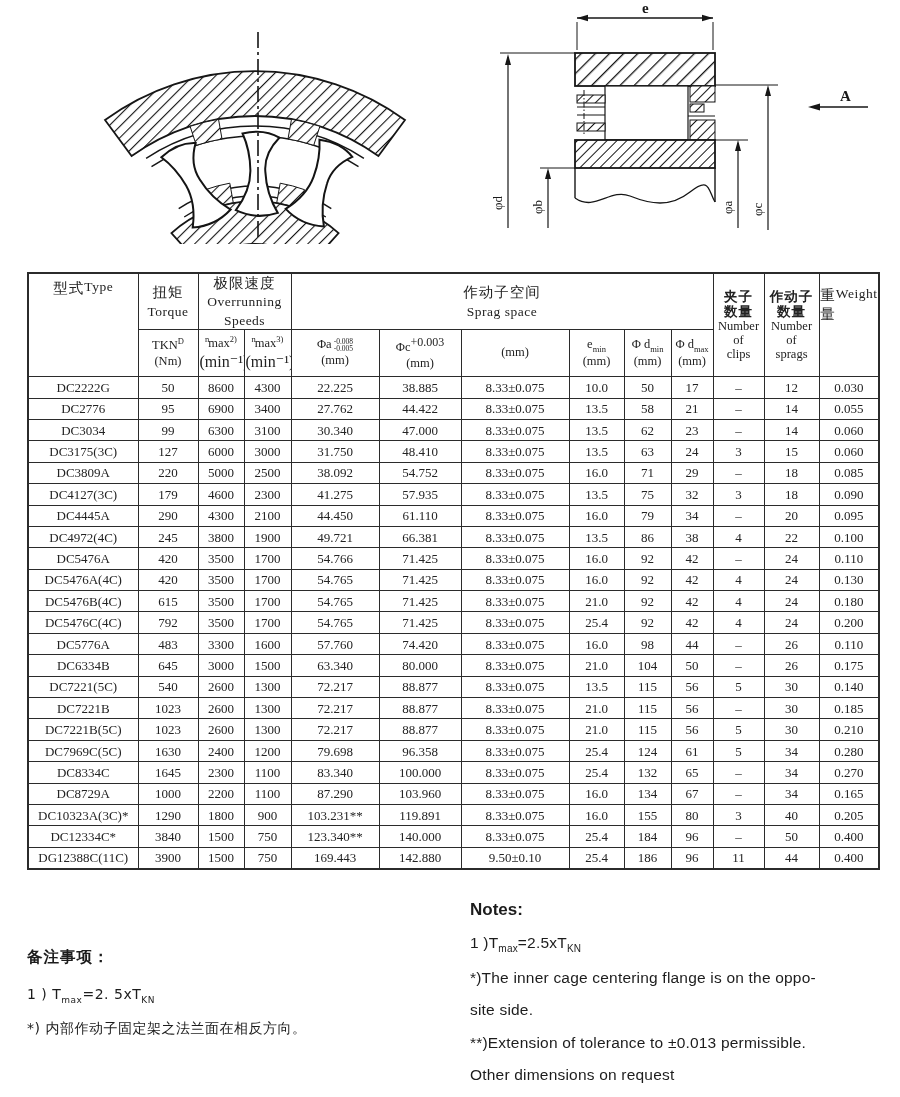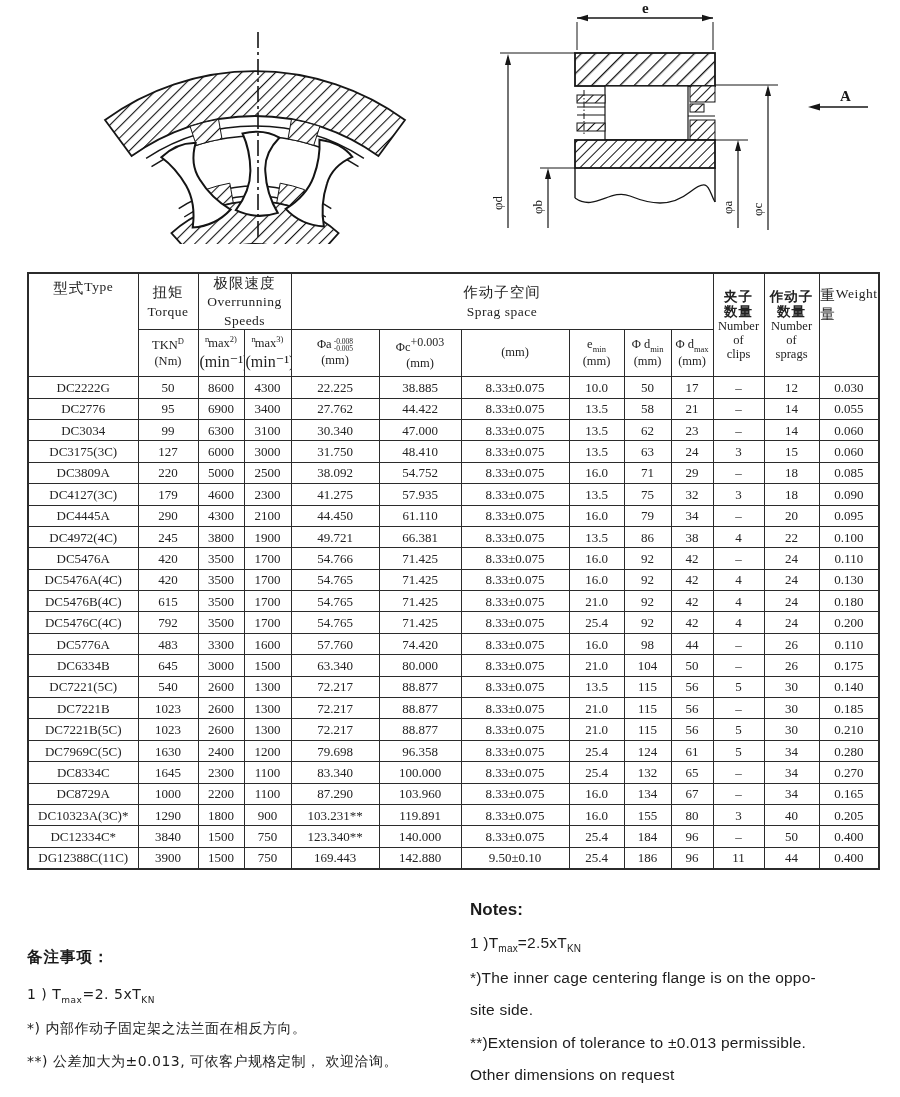--- a/index.html
+++ b/index.html
@@ -605,21 +605,20 @@
           <td>0.400</td>
         </tr>
       </tbody>
 </table>
 </div>
 
 <div class="abs notes-cn">
   <div class="nt">备注事项：</div>
   <div class="nl"><span>1 ) T</span><sub>max</sub><span>=2. 5xT</span><sub>KN</sub></div>
   <div class="nl">*) 内部作动子固定架之法兰面在相反方向。</div>
-  <div class="nl">**) 公差加大为±0.013, 可依客户规格定制， 欢迎洽询。</div>
 </div>
 
 <div class="abs notes-en">
   <div class="nt">Notes:</div>
   <div class="nl"><span>1 )T</span><sub>max</sub><span>=2.5xT</span><sub>KN</sub></div>
   <div class="nl">*)The inner cage centering flange is on the oppo-</div>
   <div class="nl">site side.</div>
   <div class="nl">**)Extension of tolerance to ±0.013 permissible.</div>
   <div class="nl">Other dimensions on request</div>
 </div>

